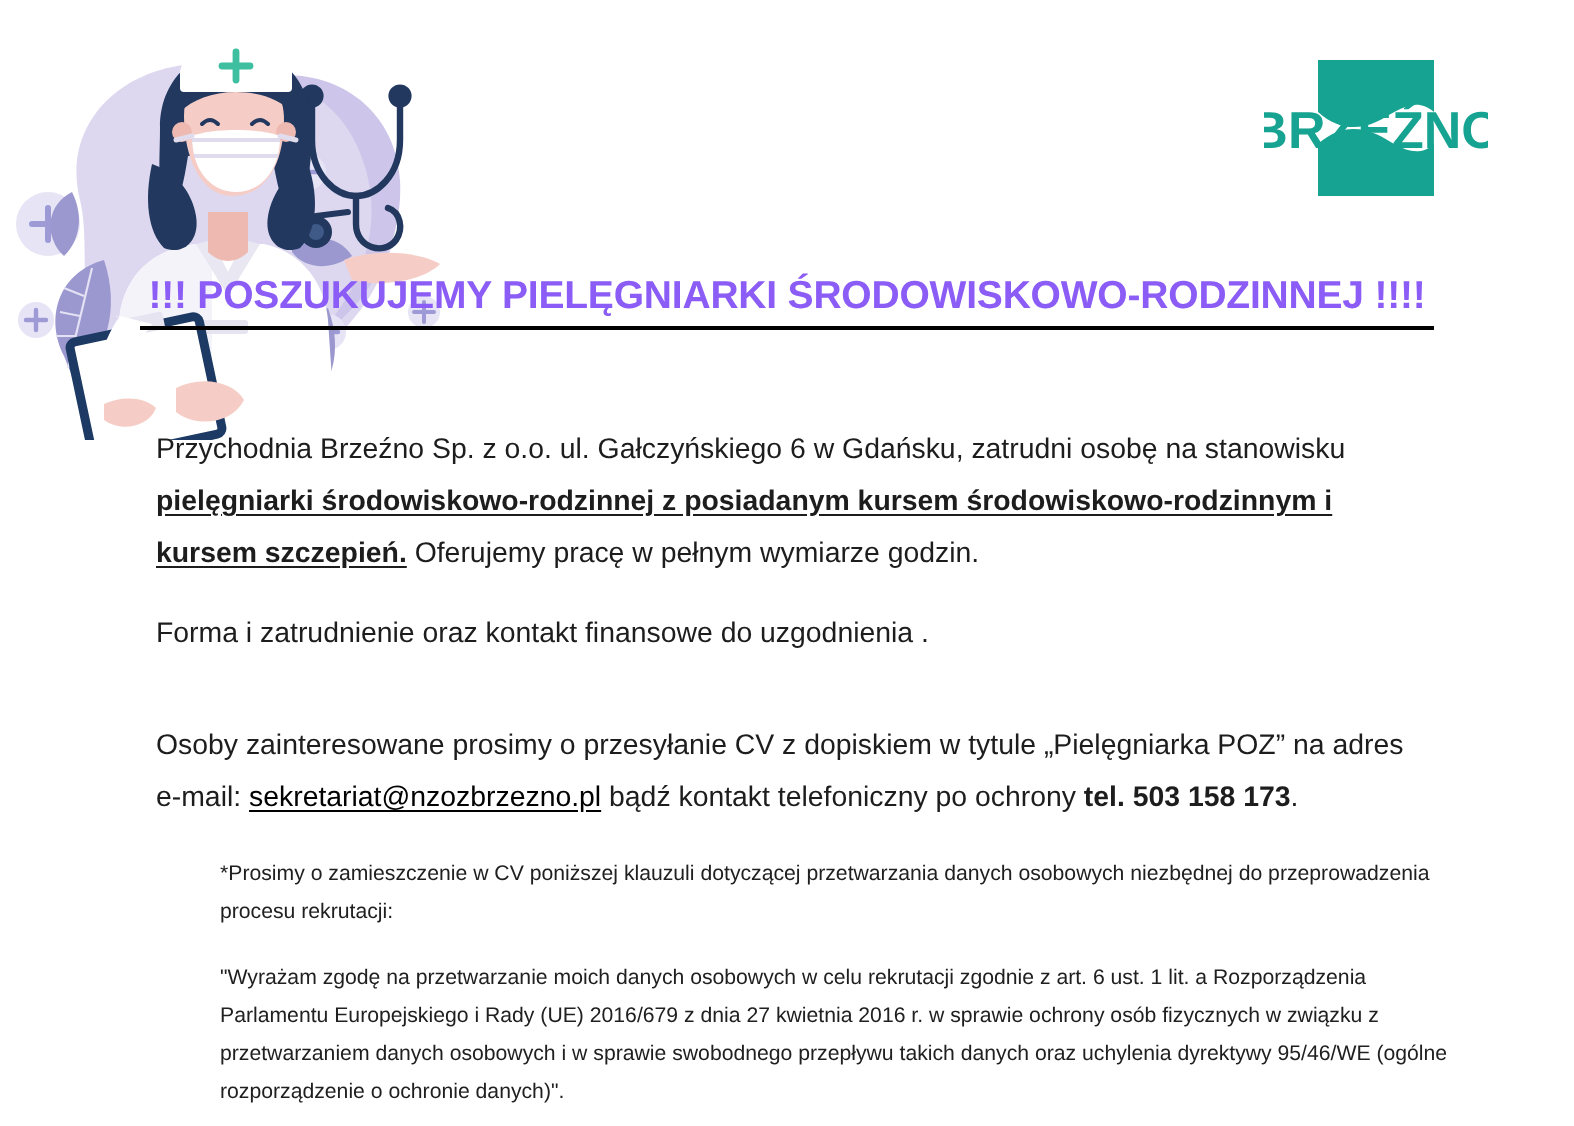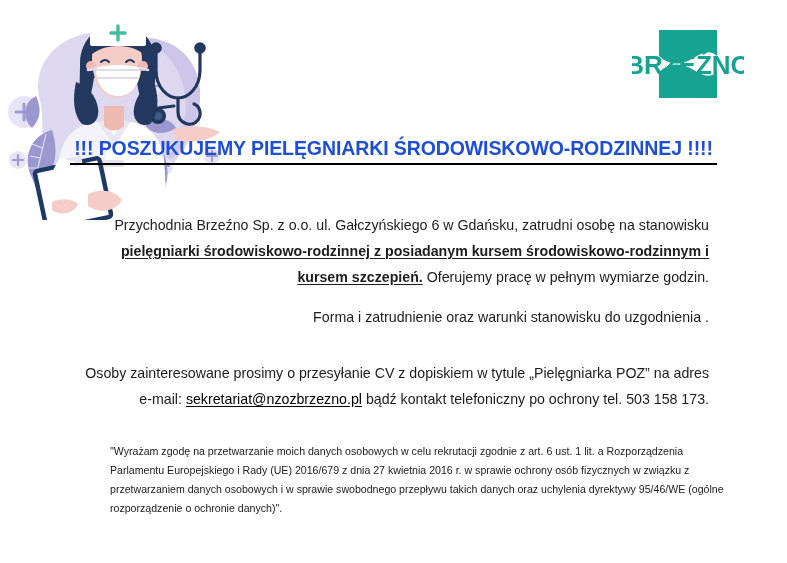--- a/index.html
+++ b/index.html
@@ -37,49 +37,49 @@
   
   #headline {
     position: absolute;
     left: 0px;
     top: 137px;
     width: 787px;
     text-align: center;
     font-size: 19.5px;
     font-weight: bold;
     letter-spacing: -0.1px;
-    color: #1d4ed8;
+    color: #8b5cf6;
     white-space: nowrap;
   }
   #headline .hl-inner {
     display: inline-block;
     border-bottom: 2px solid #000;
     padding: 0 4px 3px 4px;
   }
 
   
   #body-copy {
     position: absolute;
     left: 78px;
     top: 212px;
     width: 631px;
-    text-align: right;
+    text-align: left;
     font-size: 14.2px;
     line-height: 26px;
     color: #1d1d1d;
   }
   .para { margin: 0; }
   .spacer-sm { height: 14px; }
   .spacer-md { height: 30px; }
   .bold-underline {
     font-weight: bold;
     text-decoration: underline;
     text-underline-offset: 2px;
   }
-  .bold { font-weight: normal; }
+  .bold { font-weight: bold; }
   a.maillink {
     color: #000000;
     text-decoration: underline;
     text-underline-offset: 2px;
   }
 
   
   #fine-print {
     position: absolute;
     left: 110px;
@@ -213,26 +213,27 @@
 
 <div id="body-copy">
 
   <p class="para">
     <span>Przychodnia Brzeźno Sp. z o.o. ul. Gałczyńskiego 6 w Gdańsku, zatrudni osobę na stanowisku</span>
     <span class="bold-underline">pielęgniarki środowiskowo-rodzinnej z posiadanym kursem środowiskowo-rodzinnym i kursem szczepień.</span><span> Oferujemy pracę w pełnym wymiarze godzin.</span>
   </p>
 
   <div class="spacer-sm"></div>
 
-  <p class="para">Forma i zatrudnienie oraz warunki stanowisku do uzgodnienia .</p>
+  <p class="para">Forma i zatrudnienie oraz kontakt finansowe do uzgodnienia .</p>
 
   <div class="spacer-md"></div>
 
   <p class="para">
     <span>Osoby zainteresowane prosimy o przesyłanie CV z dopiskiem w tytule „Pielęgniarka POZ” na adres e-mail: </span><a class="maillink" href="#">sekretariat@nzozbrzezno.pl</a><span> bądź kontakt telefoniczny po ochrony </span><span class="bold">tel. 503 158 173</span><span>.</span>
   </p>
 
 </div>
 
 <div id="fine-print">
+  <p class="fp-para">*Prosimy o zamieszczenie w CV poniższej klauzuli dotyczącej przetwarzania danych osobowych niezbędnej do przeprowadzenia procesu rekrutacji:</p>
   <div class="fp-gap"></div>
   <p class="fp-para">"Wyrażam zgodę na przetwarzanie moich danych osobowych w celu rekrutacji zgodnie z art. 6 ust. 1 lit. a Rozporządzenia Parlamentu Europejskiego i Rady (UE) 2016/679 z dnia 27 kwietnia 2016 r. w sprawie ochrony osób fizycznych w związku z przetwarzaniem danych osobowych i w sprawie swobodnego przepływu takich danych oraz uchylenia dyrektywy 95/46/WE (ogólne rozporządzenie o ochronie danych)".</p>
 </div>
 
 </body></html>

